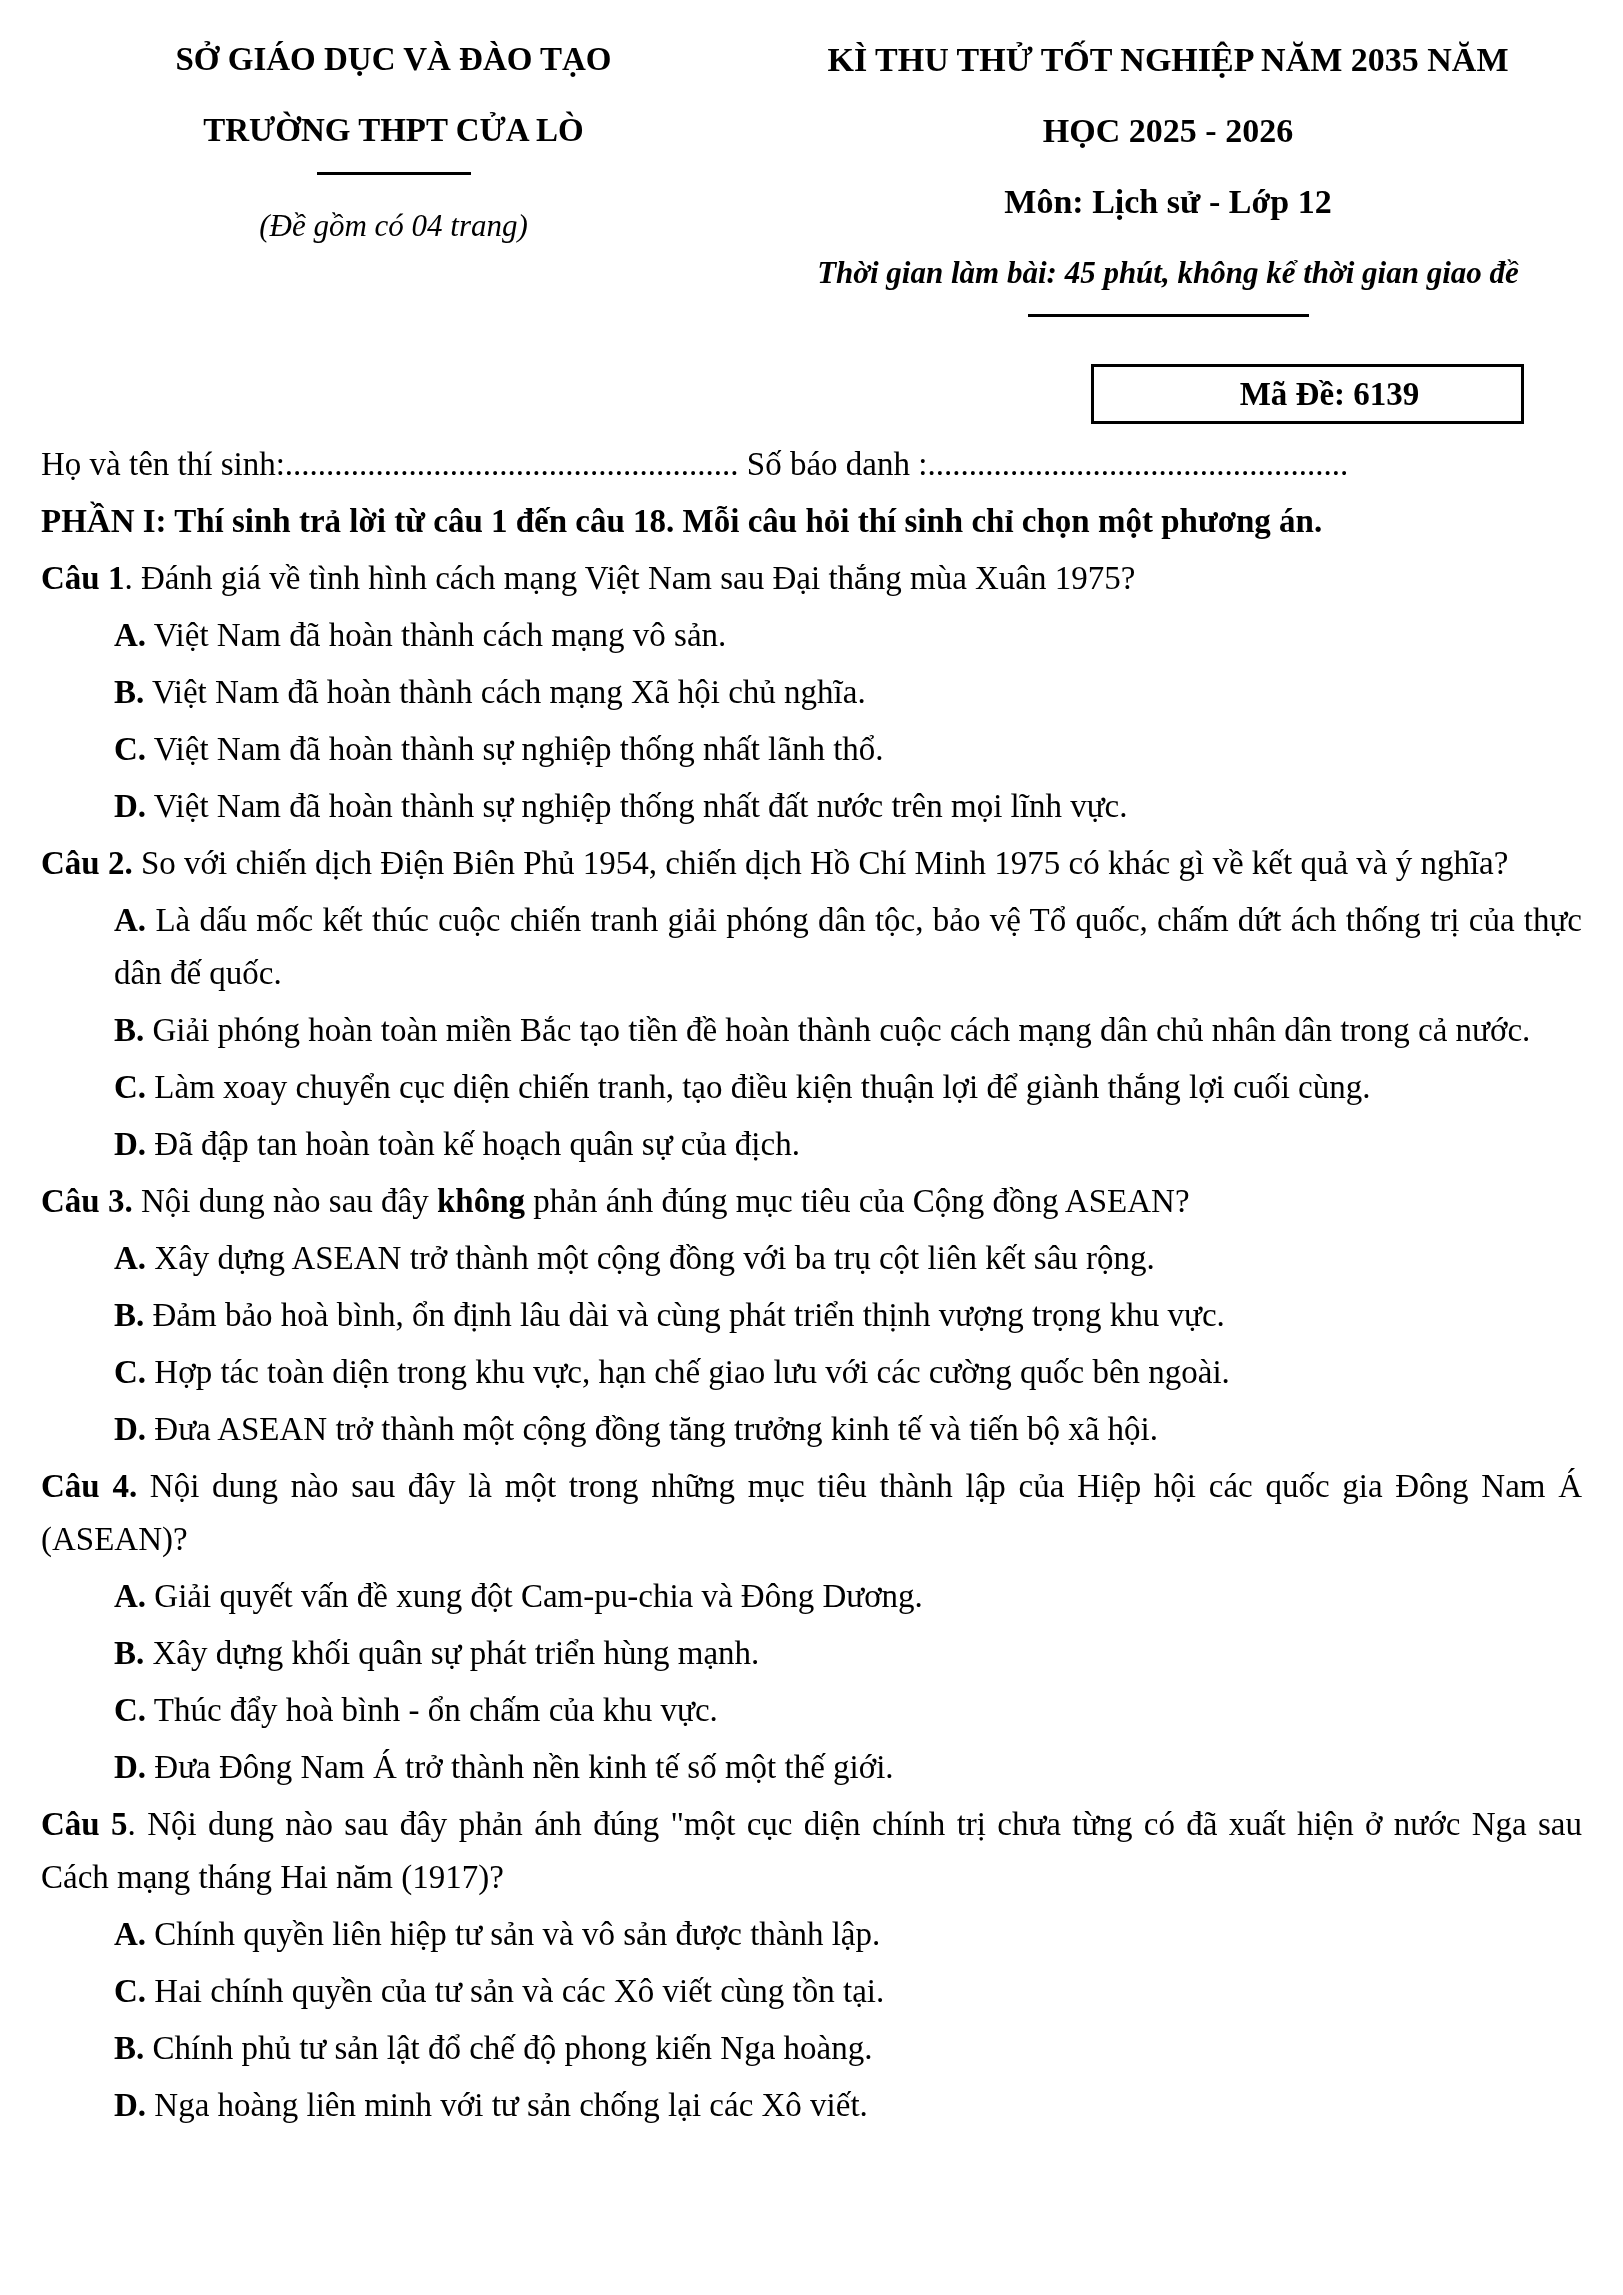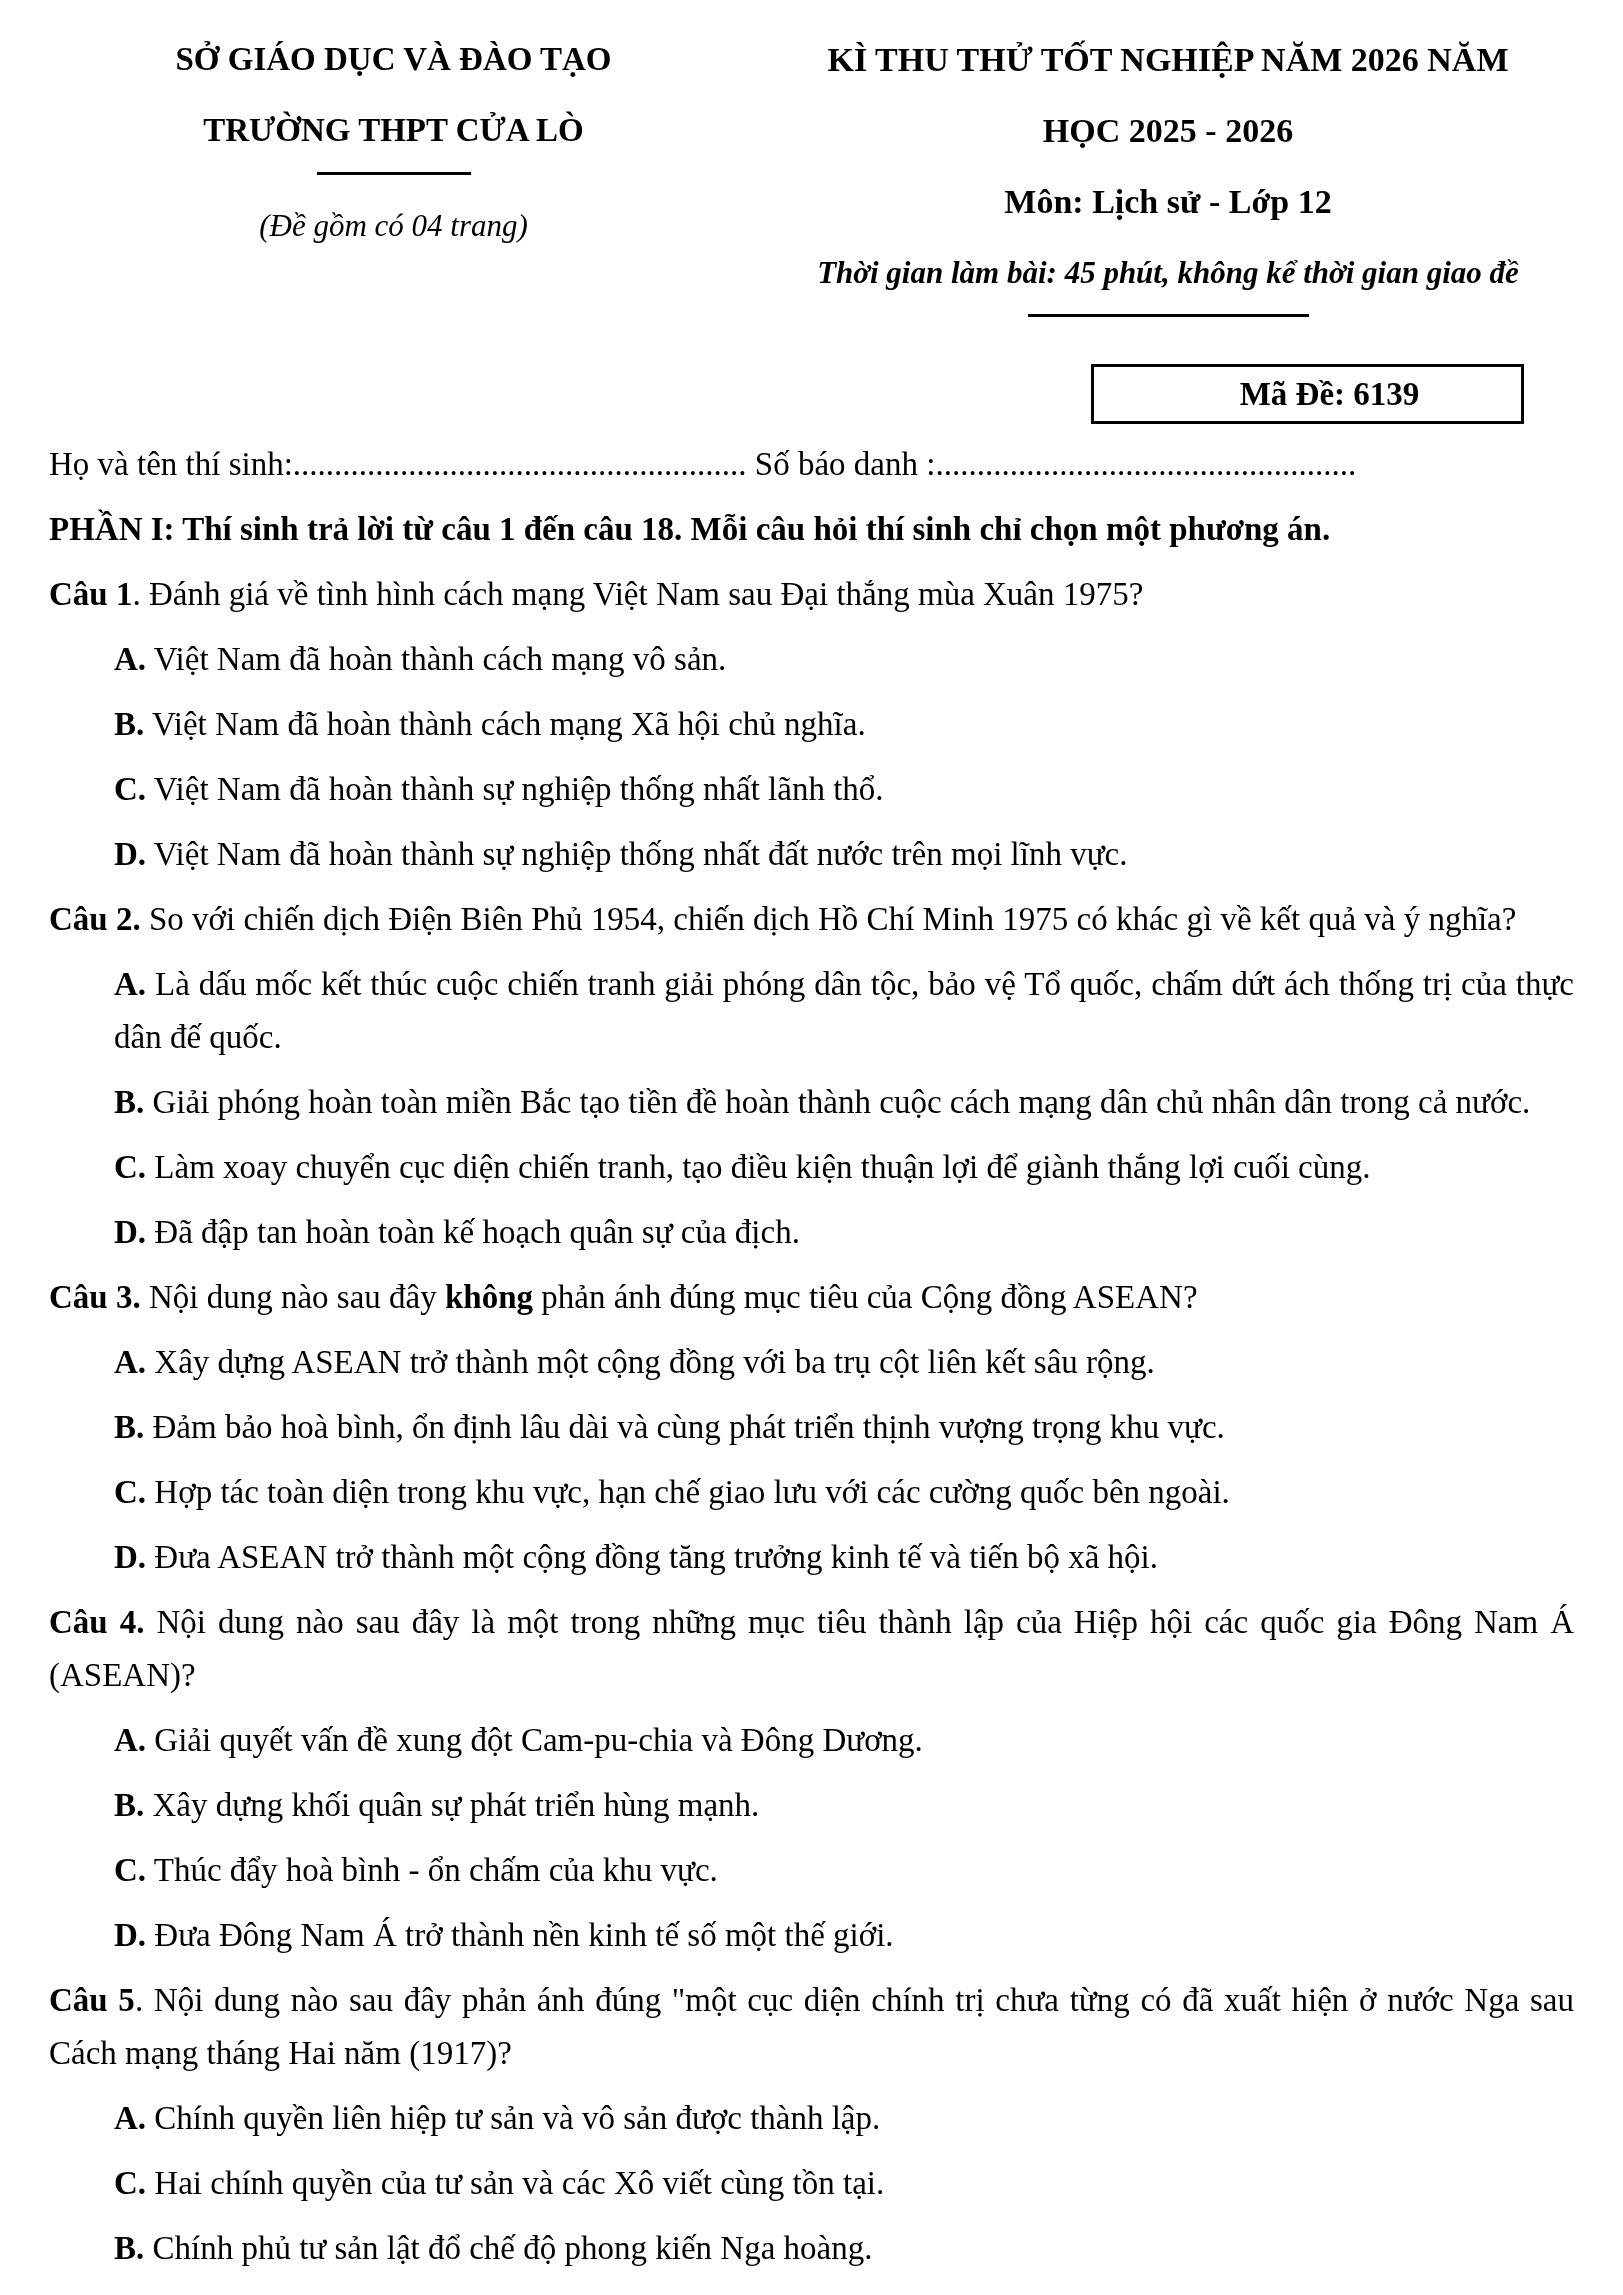--- a/index.html
+++ b/index.html
@@ -7,21 +7,21 @@
     position: relative;
     width: 1623px;
     height: 2295px;
     box-sizing: border-box;
     padding: 23.6px 37px 0 37px;
     background: #ffffff;
     color: #000000;
     font-family: "Liberation Serif", "DejaVu Serif", serif;
     overflow: hidden;
   }
-  p { margin: 12px; }
+  p { margin: 4px; }
 
   
   .header { display: flex; align-items: flex-start; }
   .h-left {
     width: 713px;
     text-align: center;
     font-weight: bold;
     font-size: 33px;
     line-height: 71px;
     flex-shrink: 0;
@@ -88,21 +88,21 @@
 <div class="page">
 
   <div class="header">
     <div class="h-left">
       <div>SỞ GIÁO DỤC VÀ ĐÀO TẠO</div>
       <div>TRƯỜNG THPT CỬA LÒ</div>
       <div class="rule rule-left"></div>
       <div class="doc-note">(Đề gồm có 04 trang)</div>
     </div>
     <div class="h-right">
-      <div>KÌ THU THỬ TỐT NGHIỆP NĂM 2026 NĂM</div>
+      <div>KÌ THU THỬ TỐT NGHIỆP NĂM 2035 NĂM</div>
       <div>HỌC 2025 - 2026</div>
       <div>Môn: Lịch sử - Lớp 12</div>
       <div class="time">Thời gian làm bài: 45 phút, không kể thời gian giao đề</div>
       <div class="rule rule-right"></div>
     </div>
   </div>
 
   <div class="exam-code-row">
     <div class="exam-code-box">
       <span>Mã Đề: 6139</span>

